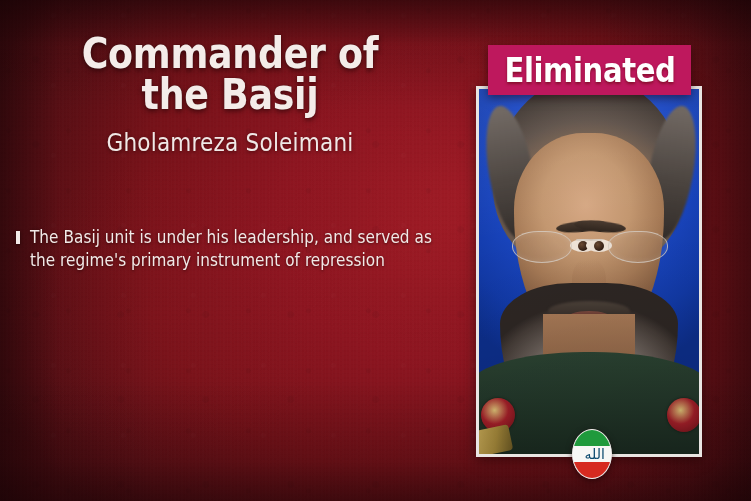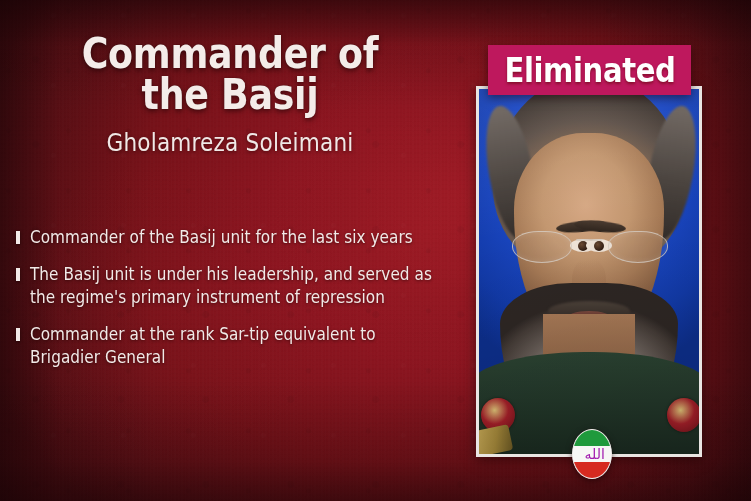--- a/index.html
+++ b/index.html
@@ -335,21 +335,21 @@
   .flag-green  { top: 0;    height: 33.34%; background: #1f9a3c; }
   .flag-white  { top: 33.34%; height: 33.32%; background: #f7f7f5; }
   .flag-red    { top: 66.66%; height: 33.34%; background: #d62a20; }
   .flag-emblem {
     position: absolute;
     left: 50%;
     top: 50%;
     transform: translate(-50%, -50%);
     width: 15px;
     height: 15px;
-    color: #a21caf;
+    color: #0c4a6e;
     font-size: 14px;
     line-height: 15px;
     text-align: center;
     font-family: "DejaVu Sans", sans-serif;
   }
 
   .eliminated-banner {
     position: absolute;
     left: 488px;
     top: 45px;
@@ -388,29 +388,21 @@
       <div class="headline">
         <span>Commander of</span>
         <span class="headline-line2">the Basij</span>
       </div>
       <div class="subtitle">Gholamreza Soleimani</div>
     </div>
 
     <div class="bullets">
       <div class="bullet">
         <span class="bullet-marker"></span>
-        <span class="bullet-text">Commander of the Basij unit for the last six years</span>
-      </div>
-      <div class="bullet">
-        <span class="bullet-marker"></span>
         <span class="bullet-text">The Basij unit is under his leadership, and served as the regime's primary instrument of repression</span>
-      </div>
-      <div class="bullet">
-        <span class="bullet-marker"></span>
-        <span class="bullet-text">Commander at the rank Sar-tip equivalent to Brigadier General</span>
       </div>
     </div>
 
   </div>
 
   <div class="photo-frame">
     <div class="photo">
       <div class="photo-bg"></div>
       <div class="p-hair"></div>
       <div class="p-hair-side l"></div>

